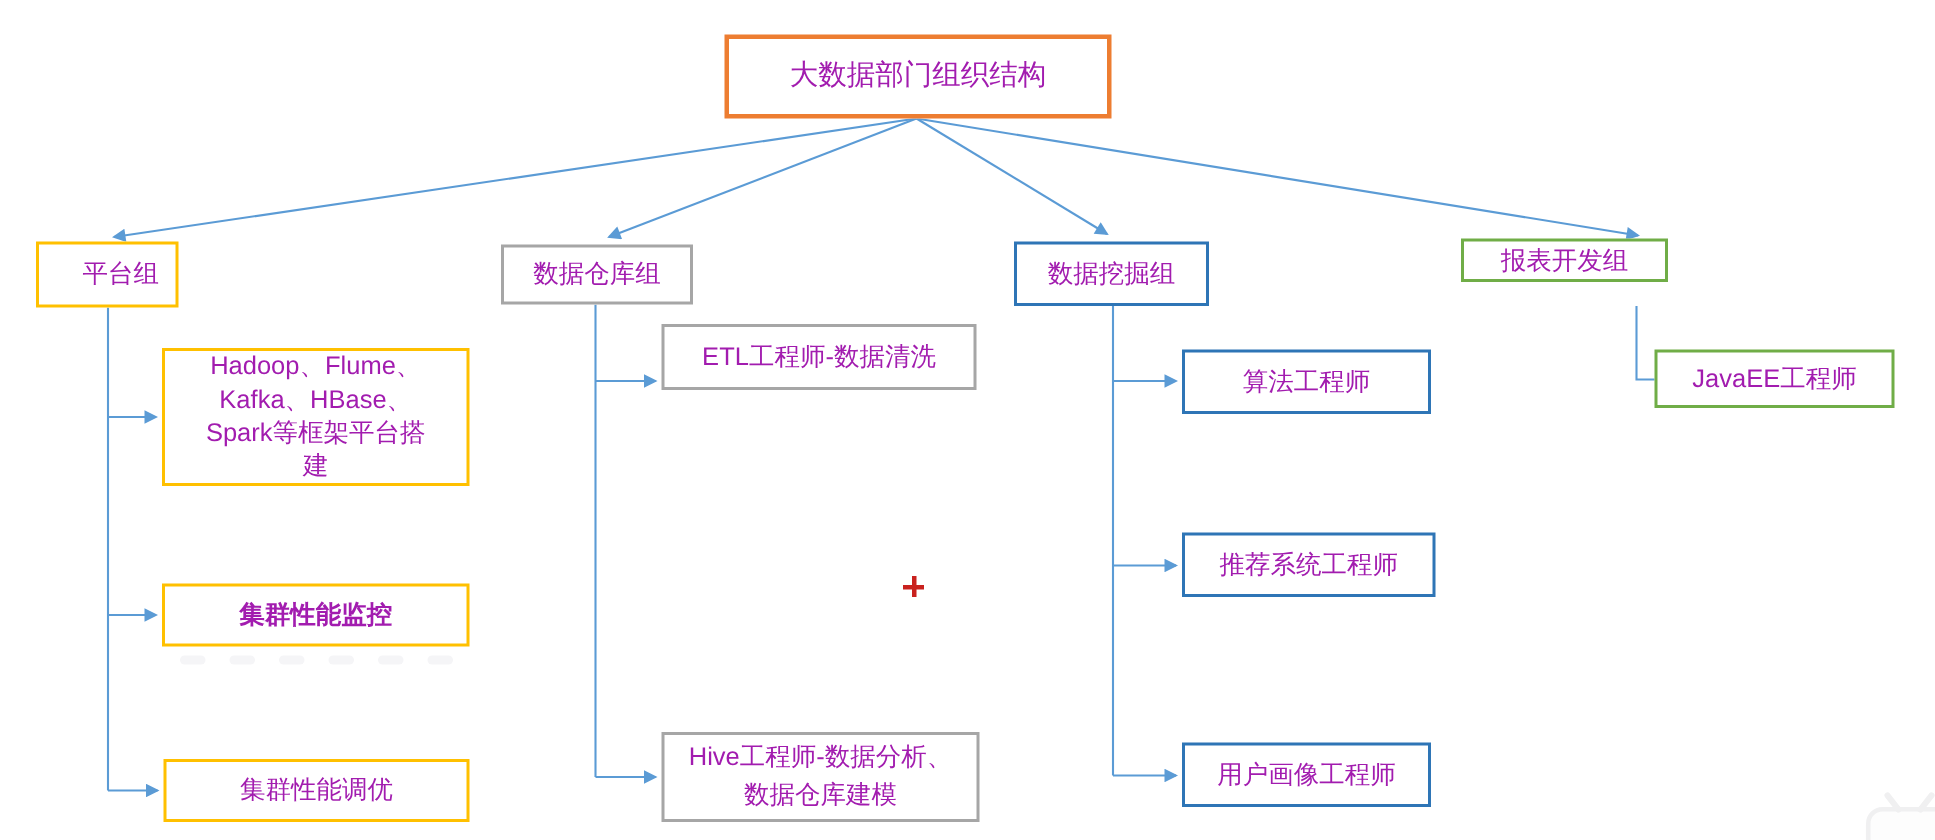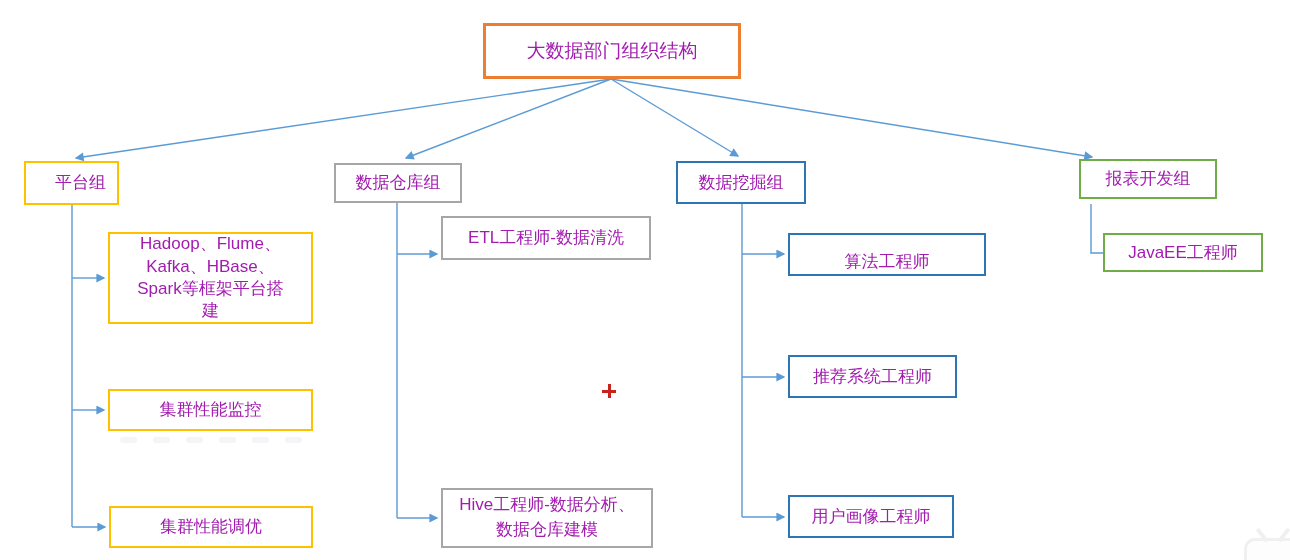--- a/index.html
+++ b/index.html
@@ -39,29 +39,29 @@
   }
   .yellow { border: 2.5px solid #FFC000; }
   .gray   { border: 2px solid #A6A6A6; justify-content: center; }
   .blue   { border: 2.5px solid #2E75B6; }
   .green  { border: 2.5px solid #70AD47; }
 
   
   .g-platform  { left: 8px;    top: 161px; width: 95px;  height: 44px; padding-left: 18px; }
   .g-warehouse { left: 318px;  top: 163px; width: 128px; height: 40px; }
   .g-mining    { left: 660px;  top: 161px; width: 130px; height: 43px; }
-  .g-report    { left: 1063px; top: 159px; width: 138px; height: 40px; }
+  .g-report    { left: 958px; top: 159px; width: 138px; height: 29px; }
 
   
   .c-hadoop   { left: 92px;   top: 232px; width: 205px; height: 92px; line-height: 1.32; }
-  .c-monitor  { left: 92px;   top: 389px; width: 205px; height: 42px; }
+  .c-monitor  { left: 92px;   top: 389px; width: 205px; height: 42px; font-weight: bold; }
   .c-tuning   { left: 93px;   top: 506px; width: 204px; height: 42px; }
   .c-etl      { left: 425px;  top: 216px; width: 210px; height: 44px; }
   .c-hive     { left: 425px;  top: 488px; width: 212px; height: 60px; line-height: 1.45; }
-  .c-algo     { left: 772px;  top: 233px; width: 198px; height: 43px; align-items: flex-end; }
+  .c-algo     { left: 772px;  top: 233px; width: 166px; height: 43px; }
   .c-recsys   { left: 772px;  top: 355px; width: 169px; height: 43px; }
   .c-profile  { left: 772px;  top: 495px; width: 166px; height: 43px; }
   .c-javaee   { left: 1087px; top: 233px; width: 160px; height: 39px; }
 
   
   .red-plus {
     position: absolute; left: 586px; top: 384px; width: 14px; height: 14px; z-index: 3;
   }
   .red-plus::before, .red-plus::after {
     content: ""; position: absolute; background: #C9211E;

